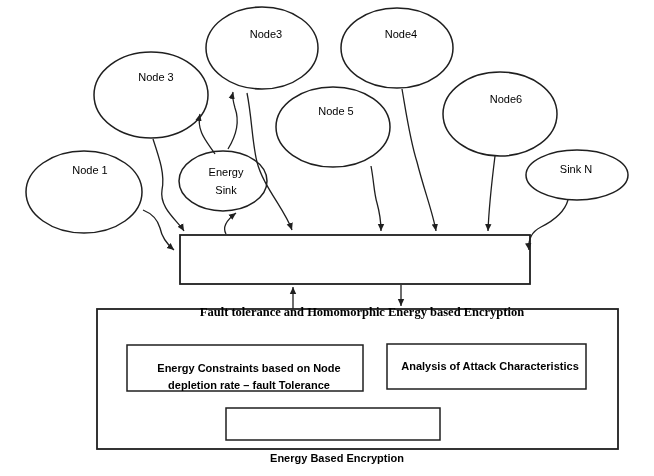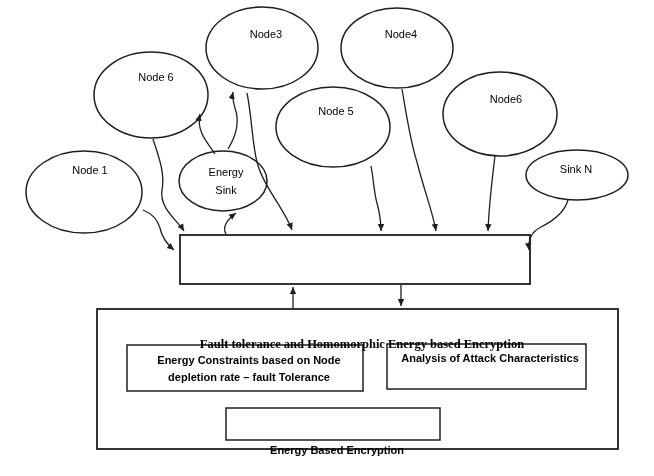--- a/index.html
+++ b/index.html
@@ -25,21 +25,21 @@
   .lbl{
     position:absolute;
     transform:translate(-50%,-50%);
     white-space:nowrap;
     color:var(--text);
     font-size:11px;
     line-height:13px;
     text-align:center;
     padding-left:8px;
   }
-  .lbl-bold{font-weight:bold;}
+  .lbl-bold{font-weight:bold;margin-top:8px;}
   .bs-title{font-size:11.5px;font-weight:bold;}
   .fw-title{
     font-family:"Liberation Serif",serif;
     font-weight:bold;
     font-size:12.5px;
   }
 </style>
 </head>
 <body>
 
@@ -76,30 +76,30 @@
     <path class="conn" marker-end="url(#arrow)" d="M 226,234 C 222,227 228,219 236,213"></path>
     <path class="conn" marker-end="url(#arrow)" d="M 371,166 C 374,182 374,193 377,203 C 380,214 381,222 381,231"></path>
     <path class="conn" marker-end="url(#arrow)" d="M 402,89 C 406,112 410,140 417,162 C 424,190 433,213 436,231"></path>
     <path class="conn" marker-end="url(#arrow)" d="M 495,156 C 492,180 489,205 488,231"></path>
     <path class="conn" marker-end="url(#arrow)" d="M 568,200 C 564,214 551,222 541,227 C 531,232 528,241 529,250"></path>
     <path class="conn" marker-end="url(#arrow)" d="M 293,309 L 293,287"></path>
     <path class="conn" marker-end="url(#arrow)" d="M 401,285 L 401,306"></path>
   </svg>
 
   <div class="lbl" style="left:86px;top:170px">Node 1</div>
-  <div class="lbl" style="left:152px;top:77px">Node 6</div>
+  <div class="lbl" style="left:152px;top:77px">Node 3</div>
   <div class="lbl" style="left:262px;top:34px">Node3</div>
   <div class="lbl" style="left:397px;top:34px">Node4</div>
   <div class="lbl" style="left:332px;top:111px">Node 5</div>
   <div class="lbl" style="left:502px;top:99px">Node6</div>
   <div class="lbl" style="left:572px;top:169px">Sink N</div>
 
   <div class="lbl" style="left:222px;top:172px">Energy</div>
   <div class="lbl" style="left:222px;top:190px">Sink</div>
 
 
-  <div class="lbl fw-title" style="left:358px;top:344px">Fault tolerance and Homomorphic Energy based Encryption</div>
+  <div class="lbl fw-title" style="left:358px;top:312px">Fault tolerance and Homomorphic Energy based Encryption</div>
   <div class="lbl lbl-bold" style="left:245px;top:360px">Energy Constraints based on Node</div>
   <div class="lbl lbl-bold" style="left:486px;top:358px">Analysis of Attack Characteristics</div>
   <div class="lbl lbl-bold" style="left:245px;top:377px">depletion rate – fault Tolerance</div>
   <div class="lbl lbl-bold" style="left:333px;top:450px">Energy Based Encryption</div>
 
 </div>
 
 </body></html>

